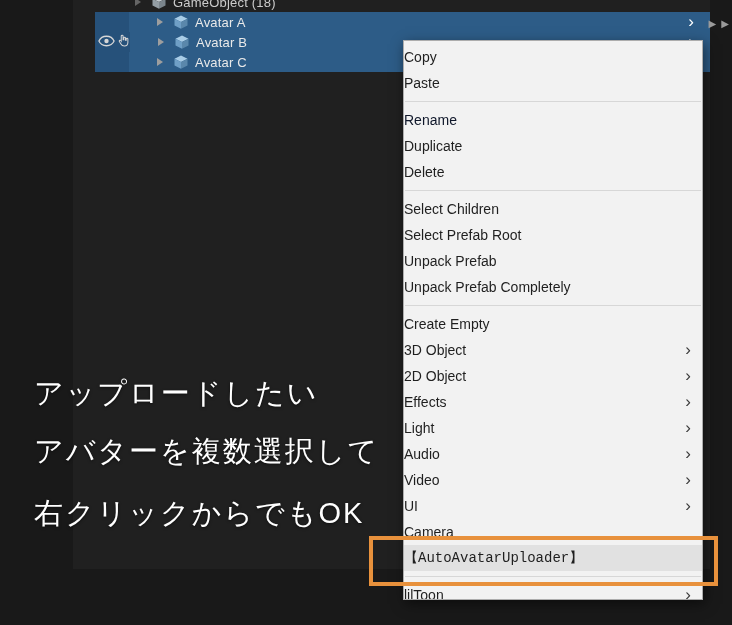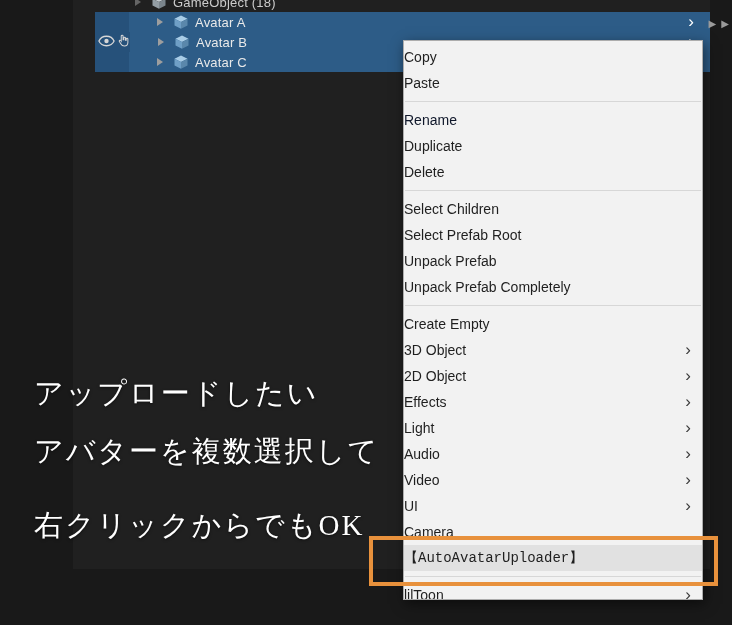--- a/index.html
+++ b/index.html
@@ -31,21 +31,21 @@
   .mi.disabled{color:#0f172a;}
   .mi.hl{background:#e1e1e1;font-family:Liberation Mono, monospace;}
   .chev{position:absolute;right:11px;top:0;height:26px;line-height:25px;font-size:17px;color:#3c3c3c;}
   .sep{height:1px;background:#d7d7d7;margin:5px 1px;}
   
   .hl-box{position:absolute;left:369px;top:536px;width:349px;height:50px;box-sizing:border-box;
           border:4px solid #e8913c;z-index:6;}
   
   .jp{position:absolute;left:18px;color:#ffffff;font-size:29px;letter-spacing:2px;z-index:4;
       text-shadow:0 1px 3px rgba(0,0,0,.55);white-space:nowrap;margin-left:16px;}
-  .jp1{top:374px;} .jp2{top:432px;} .jp3{top:506px;font-family:Liberation Serif, serif;}
+  .jp1{top:374px;} .jp2{top:432px;} .jp3{top:494px;}
 </style>
 </head>
 <body>
 
 <div class="panel">
   <div class="rows">
 
     <div class="row go">
       <div class="gutter"></div>
       <span class="fold clip"></span>

